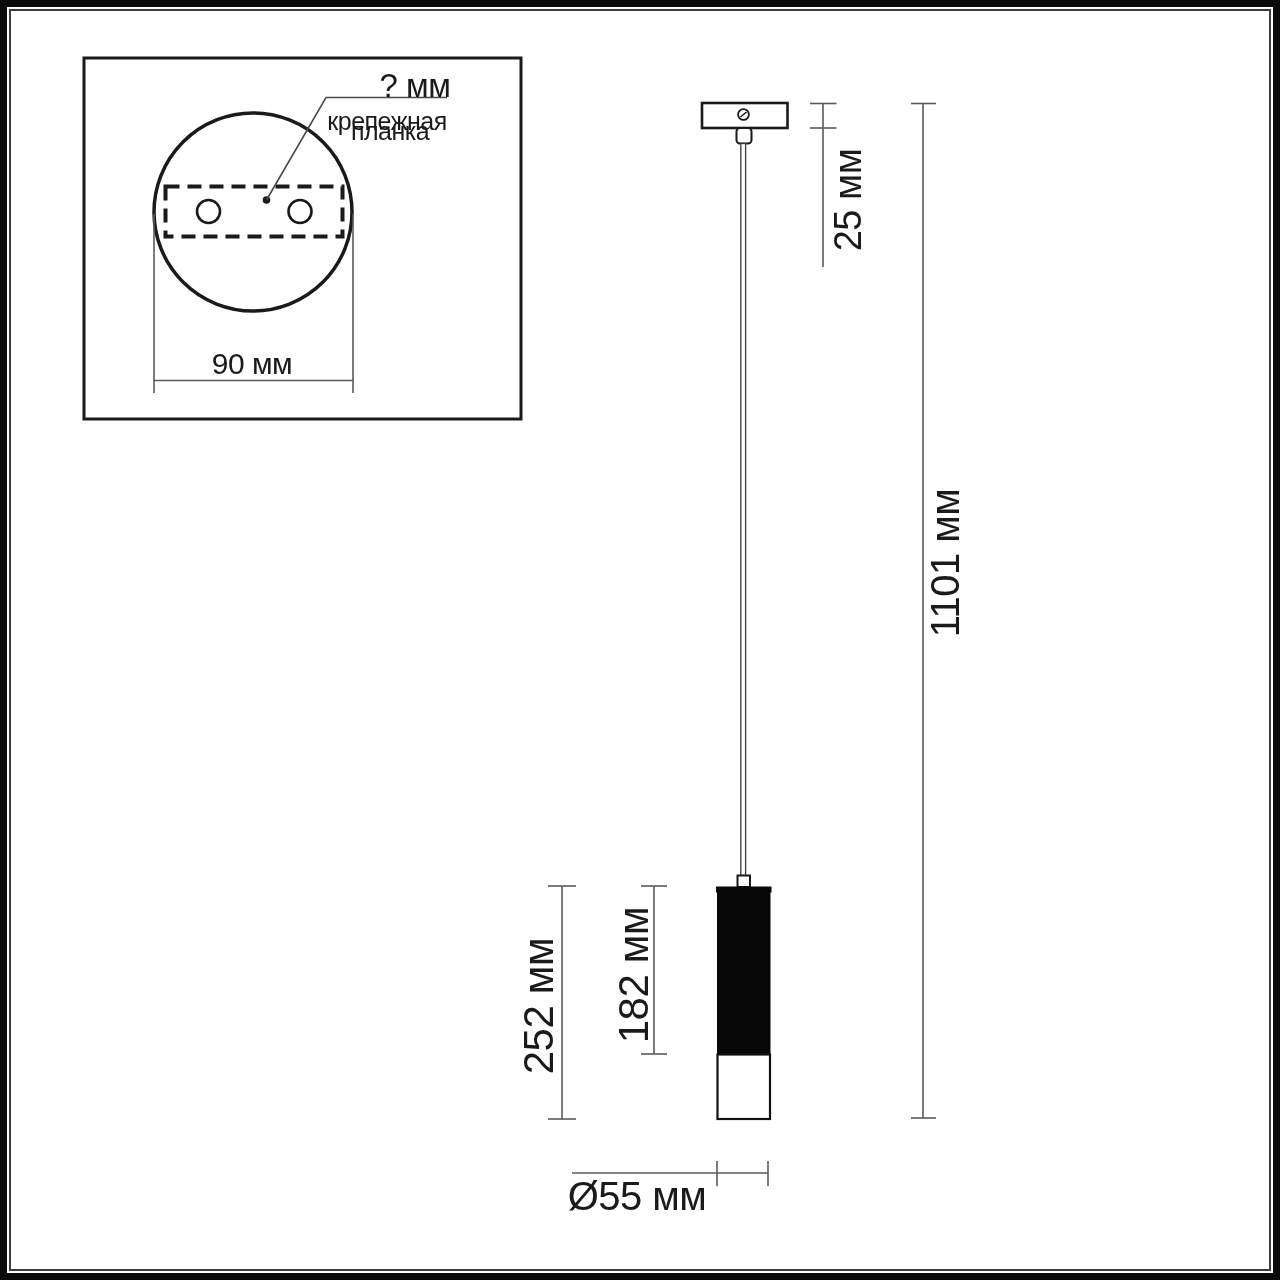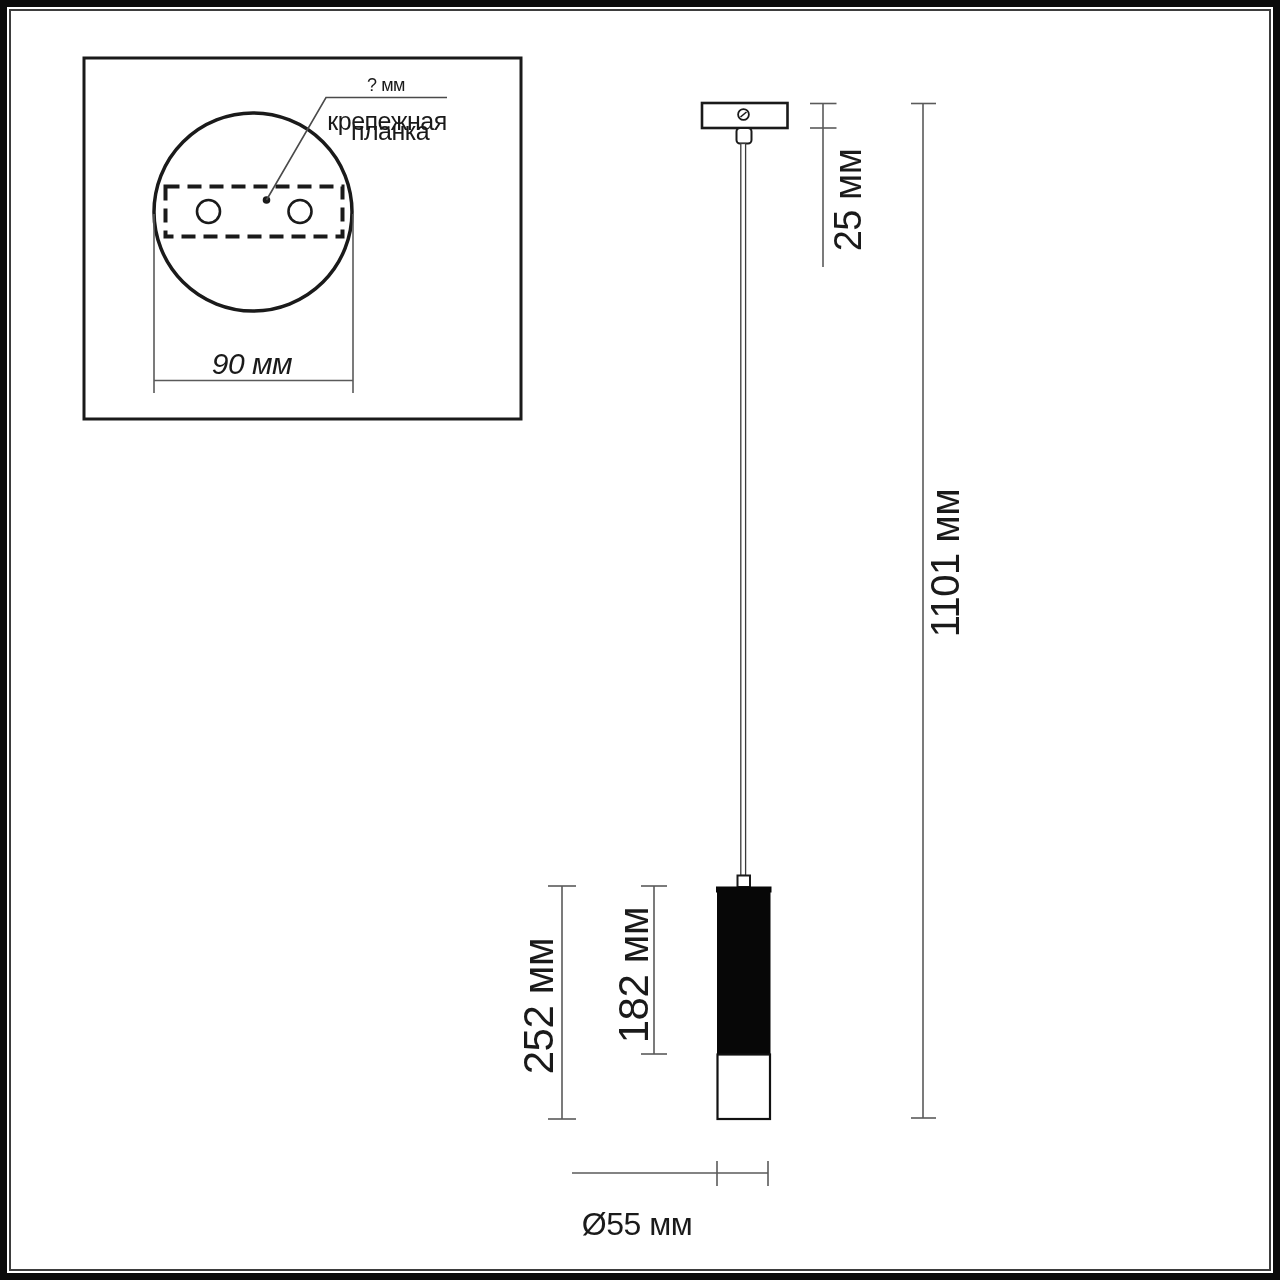--- a/index.html
+++ b/index.html
@@ -38,24 +38,24 @@
     position: absolute;
     color: #1a1a1a;
     white-space: nowrap;
     transform: translate(-50%, -50%);
     letter-spacing: -0.5px;
     line-height: 1;
   }
   .label.rot {
     transform: translate(-50%, -50%) rotate(-90deg);
   }
-  .fs26 { font-size: 18px; }
+  .fs26 { font-size: 33px; margin-left: 29px; }
   .fs25 { font-size: 25px; }
   .fs30 { font-size: 30px; }
-  .fs36 { font-size: 32px; margin-top: 28px; }
+  .fs36 { font-size: 40px; }
   .fs38 { font-size: 38px; }
   .fs40 { font-size: 40px; }
   .fs42 { font-size: 42px; }
 </style>
 </head>
 <body>
 
 <div class="canvas">
 
   <div class="frame-outer"></div>
@@ -112,21 +112,21 @@
       <line x1="768" y1="1161" x2="768" y2="1186"></line>
     </g>
   </svg>
 
   <div class="label fs26" style="left:386px; top:85px;">? мм</div>
 
   <div class="label fs25" style="left:387px; top:121px;">крепежная</div>
 
   <div class="label fs25" style="left:390px; top:131px;">планка</div>
 
-  <div class="label fs30" style="left:252px; top:364px;font-style:italic;">90 мм</div>
+  <div class="label fs30" style="left:252px; top:364px;">90 мм</div>
 
   <div class="label rot fs38" style="left:848px; top:200px;">25 мм</div>
 
   <div class="label rot fs40" style="left:945px; top:563px;">1101 мм</div>
 
   <div class="label rot fs42" style="left:539px; top:1006px;">252 мм</div>
 
   <div class="label rot fs42" style="left:634px; top:975px;">182 мм</div>
 
   <div class="label fs36" style="left:637px; top:1196px;">Ø55 мм</div>

